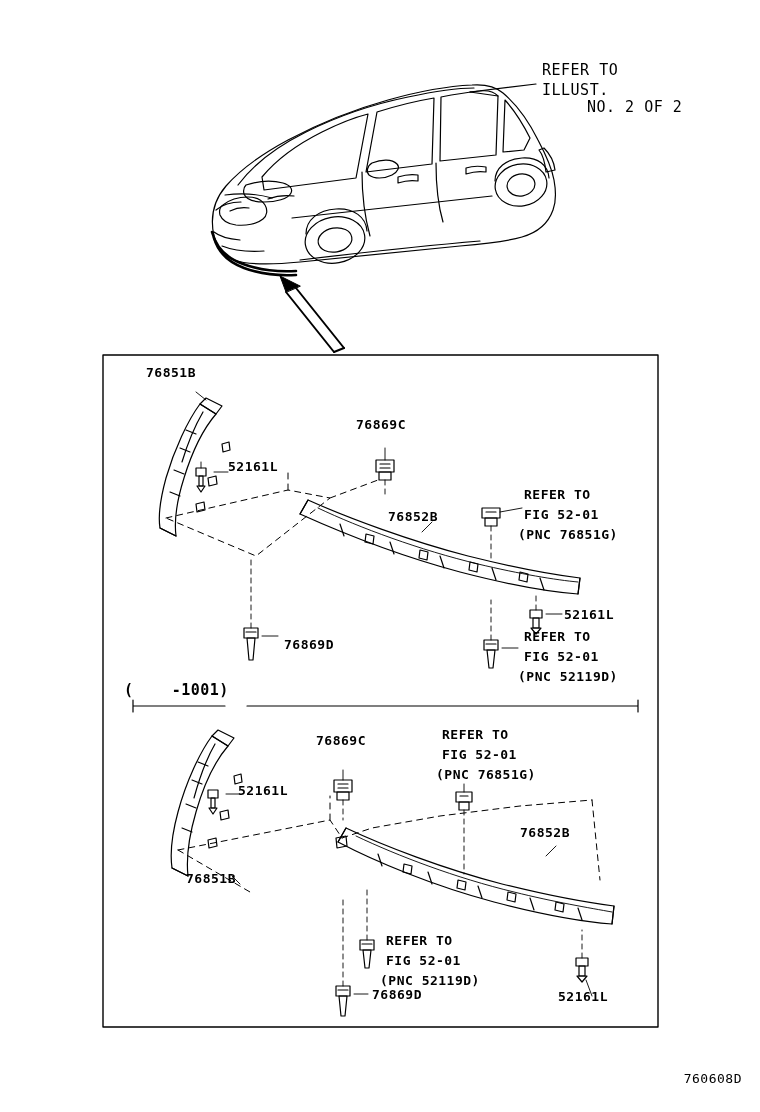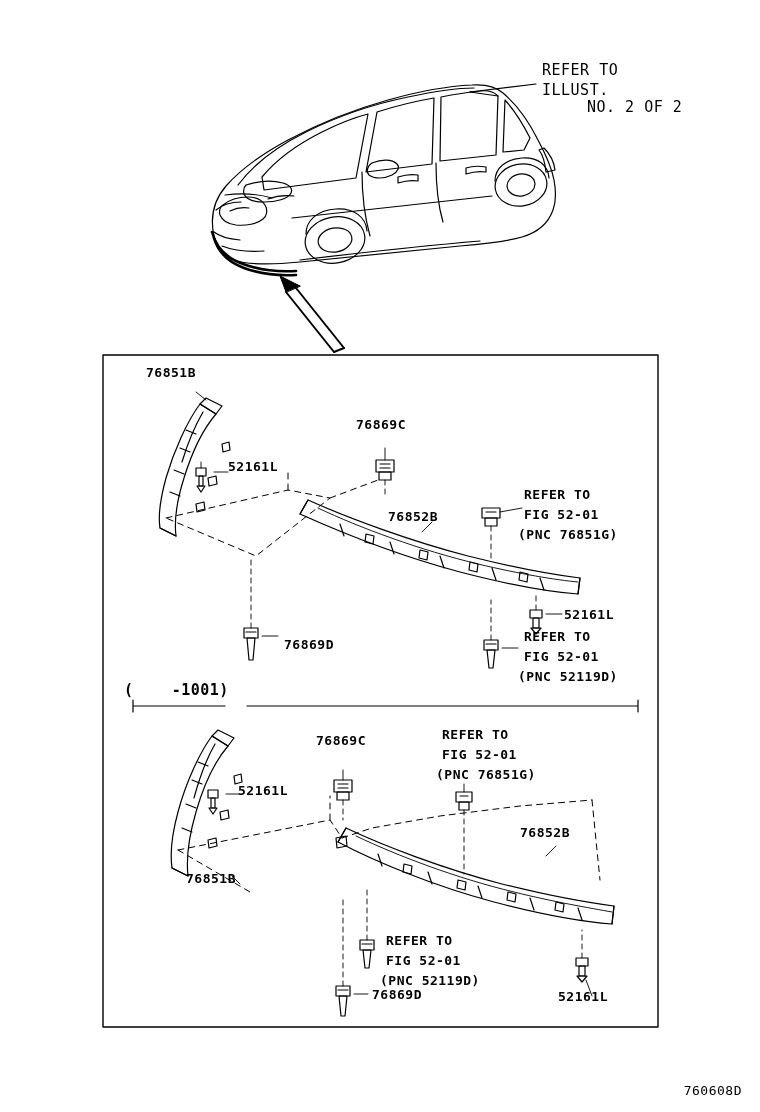--- a/index.html
+++ b/index.html
@@ -40,21 +40,21 @@
   .lbl.small {
     font-size: 15px;
     font-weight: normal;
   }
   .lbl.multi {
     line-height: 1.15;
   }
   .footer {
     position: absolute;
     right: 18px;
-    bottom: 14px;
+    bottom: 26px;
     font-size: 13px;
     font-family: "DejaVu Sans Mono", monospace;
     letter-spacing: 0.5px;
   }
 </style>
 </head>
 <body>
 
 <div class="page">
 

